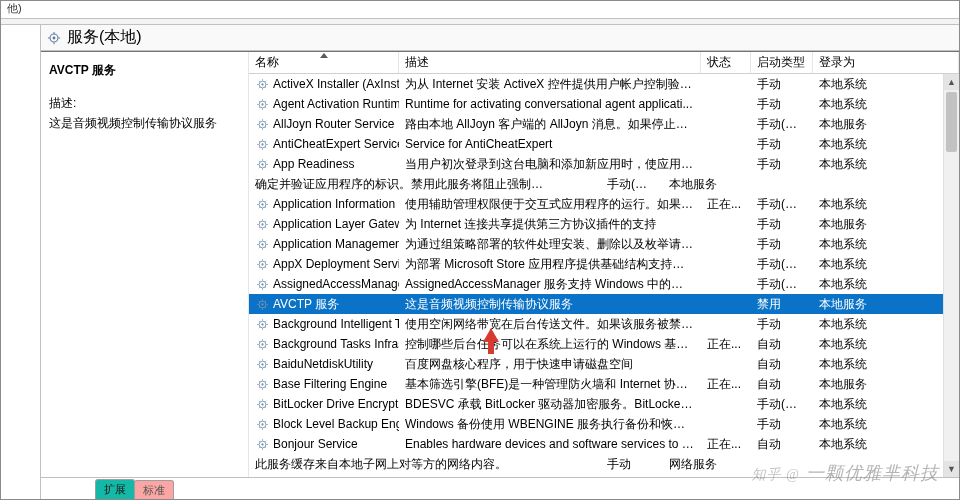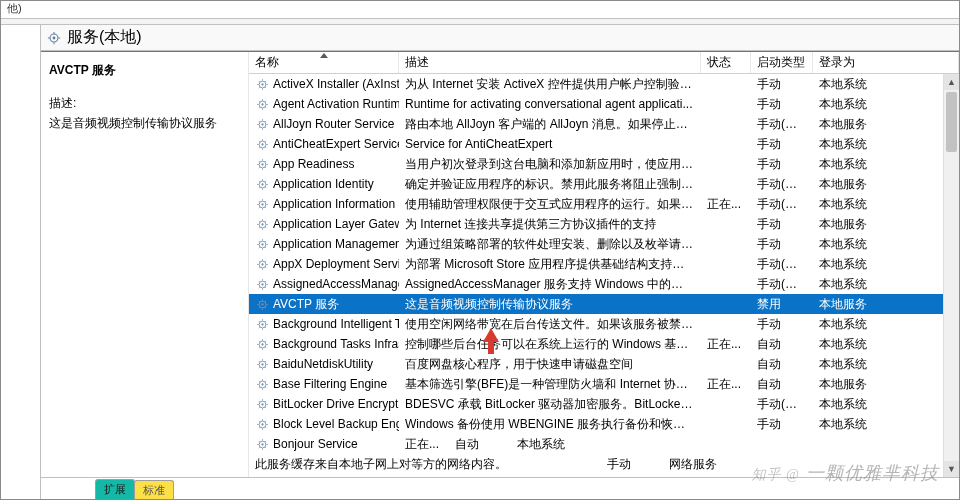--- a/index.html
+++ b/index.html
@@ -26,21 +26,21 @@
   .sort-arrow { position:absolute; left:50%; top:1px; transform:translateX(-50%); width:0; height:0; border-left:4px solid transparent; border-right:4px solid transparent; border-bottom:5px solid #5a5a5a; }
   .c-name { width:150px; } .c-desc { width:302px; } .c-status { width:50px; } .c-start { width:62px; } .c-logon { flex:1; }
   .rows { flex:1; overflow:hidden; }
   .row { display:flex; height:20px; align-items:center; font-size:12px; }
   .row.selected { background:#0a73c7; color:#fff; }
   .row .cell { padding:0 6px; white-space:nowrap; overflow:hidden; text-overflow:ellipsis; }
   .row .c-name { display:flex; align-items:center; gap:4px; }
   .svc-ico { width:14px; height:14px; flex:0 0 14px; display:inline-flex; align-items:center; justify-content:center; }
   .tabs { height:22px; display:flex; align-items:flex-end; padding-left:54px; gap:0; border-top:1px solid #c0c0c0; background:#fff; }
   .tab { font-size:11px; padding:2px 8px 3px; border:1px solid #9e9e9e; border-bottom:none; background:#14b8a6; color:#1a1a1a; position:relative; top:1px; border-radius:3px 3px 0 0; margin-right:-1px; }
-  .tab.inactive { background:#fde047; color:#555; top:2px; }
+  .tab.inactive { background:#fca5a5; color:#555; top:2px; }
   .vscroll { position:absolute; right:0; top:22px; bottom:0; width:16px; background:#f0f0f0; border-left:1px solid #dedede; }
   .vscroll .btn { height:16px; background:#e4e4e4; display:flex; align-items:center; justify-content:center; color:#555; font-size:9px; }
   .vscroll .thumb { position:absolute; left:2px; right:2px; top:18px; height:60px; background:#c2c2c2; border-radius:2px; }
   .watermark { position:absolute; right:20px; bottom:14px; font-size:18px; color:rgba(120,120,120,0.55); font-style:italic; letter-spacing:1px; pointer-events:none; font-family:"KaiTi","STKaiti",serif; }
   .watermark .zh { font-size:14px; margin-right:6px; opacity:.8; }
   .red-arrow { position:absolute; left:480px; top:327px; pointer-events:none; }
 </style>
 </head>
 <body>
 
@@ -209,39 +209,20 @@
                     </svg>
                   </span>
                   <span>App Readiness</span>
                 </div>
                 <div class="cell c-desc">当用户初次登录到这台电脑和添加新应用时，使应用进入...</div>
                 <div class="cell c-status"></div>
                 <div class="cell c-start">手动</div>
                 <div class="cell c-logon">本地系统</div>
               </div>
               <div class="row">
-                <div class="cell c-name">
-                  <span class="svc-ico">
-                    <svg viewBox="0 0 16 16" width="13" height="13">
-                      <circle cx="8" cy="8" r="4.2" fill="none" stroke="#7893ab" stroke-width="1.1"></circle>
-                      <circle cx="8" cy="8" r="1.4" fill="#7893ab"></circle>
-                      <g stroke="#7893ab" stroke-width="1.1">
-                        <line x1="8" y1="1.5" x2="8" y2="3.2"></line>
-                        <line x1="8" y1="12.8" x2="8" y2="14.5"></line>
-                        <line x1="1.5" y1="8" x2="3.2" y2="8"></line>
-                        <line x1="12.8" y1="8" x2="14.5" y2="8"></line>
-                        <line x1="3.5" y1="3.5" x2="4.6" y2="4.6"></line>
-                        <line x1="11.4" y1="11.4" x2="12.5" y2="12.5"></line>
-                        <line x1="12.5" y1="3.5" x2="11.4" y2="4.6"></line>
-                        <line x1="4.6" y1="11.4" x2="3.5" y2="12.5"></line>
-                      </g>
-                    </svg>
-                  </span>
-                  <span>Application Identity</span>
-                </div>
                 <div class="cell c-desc">确定并验证应用程序的标识。禁用此服务将阻止强制执行...</div>
                 <div class="cell c-status"></div>
                 <div class="cell c-start">手动(触发...</div>
                 <div class="cell c-logon">本地服务</div>
               </div>
               <div class="row">
                 <div class="cell c-name">
                   <span class="svc-ico">
                     <svg viewBox="0 0 16 16" width="13" height="13">
                       <circle cx="8" cy="8" r="4.2" fill="none" stroke="#7893ab" stroke-width="1.1"></circle>
@@ -553,20 +534,21 @@
                         <line x1="12.8" y1="8" x2="14.5" y2="8"></line>
                         <line x1="3.5" y1="3.5" x2="4.6" y2="4.6"></line>
                         <line x1="11.4" y1="11.4" x2="12.5" y2="12.5"></line>
                         <line x1="12.5" y1="3.5" x2="11.4" y2="4.6"></line>
                         <line x1="4.6" y1="11.4" x2="3.5" y2="12.5"></line>
                       </g>
                     </svg>
                   </span>
                   <span>Bonjour Service</span>
                 </div>
+                <div class="cell c-desc">Enables hardware devices and software services to a...</div>
                 <div class="cell c-status">正在...</div>
                 <div class="cell c-start">自动</div>
                 <div class="cell c-logon">本地系统</div>
               </div>
               <div class="row">
                 <div class="cell c-desc">此服务缓存来自本地子网上对等方的网络内容。</div>
                 <div class="cell c-status"></div>
                 <div class="cell c-start">手动</div>
                 <div class="cell c-logon">网络服务</div>
               </div>

